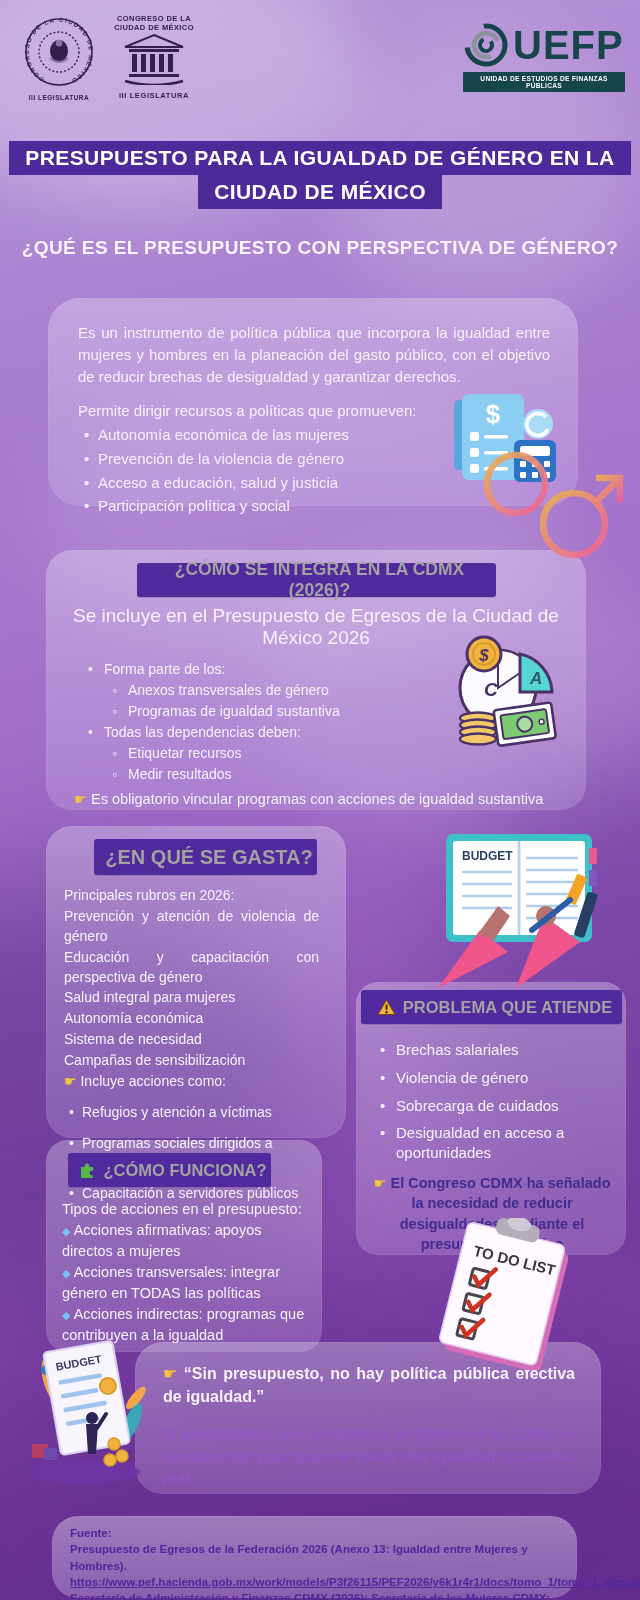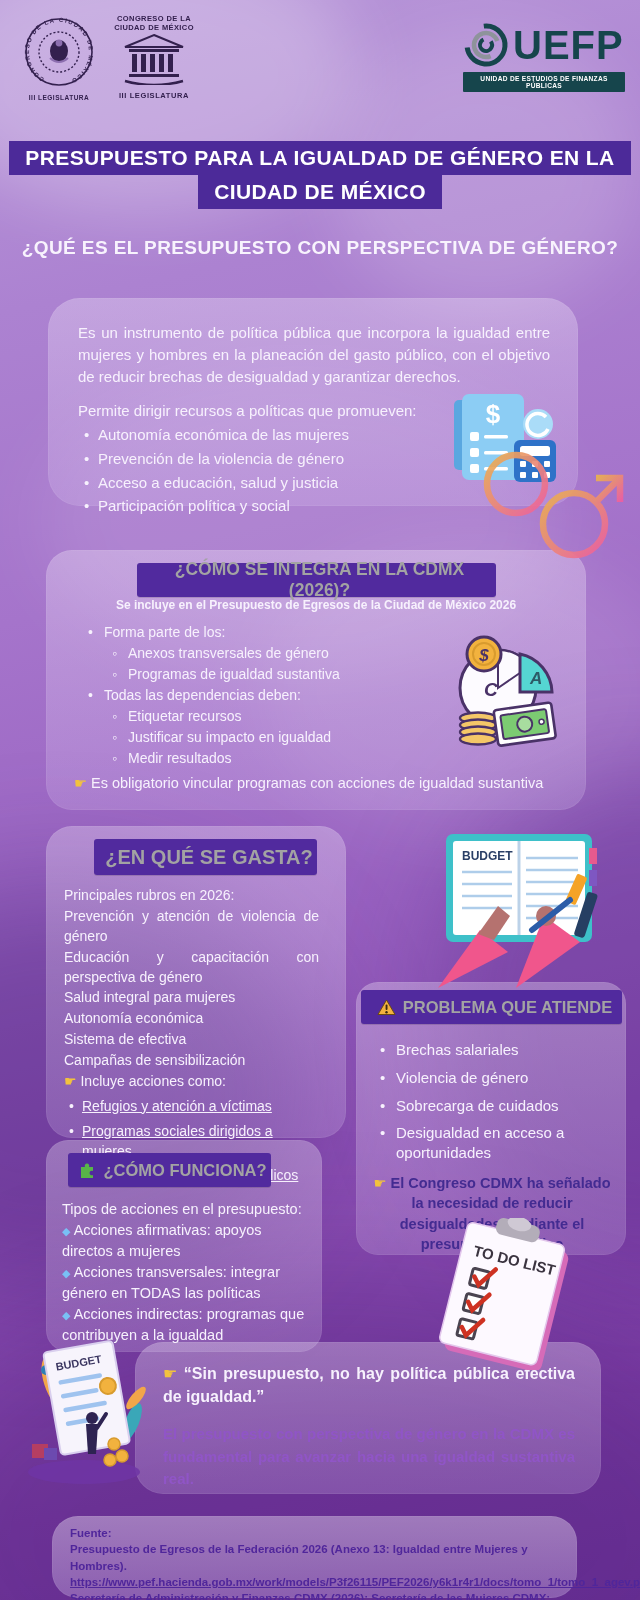--- a/index.html
+++ b/index.html
@@ -51,37 +51,37 @@
   .card-what ul{margin-top:2px;}
   .card-what li{padding-left:20px;margin-top:2px;}
   .card-what li:before{content:"•";position:absolute;left:6px;}
   .ico-receipt{position:absolute;left:402px;top:92px;}
 
   .gender-svg{position:absolute;left:468px;top:428px;z-index:4;}
 
   
   .card-int{left:46px;top:550px;width:540px;height:260px;border-radius:26px;}
   .card-int .banner{margin:13px auto 0;width:352px;height:34px;font-size:17.5px;}
-  .card-int .intro{text-align:center;font-size:12px;margin-top:1px;font-weight:bold;}
+  .card-int .intro{text-align:center;font-size:19px;margin-top:8px;}
   .card-int .lst{margin:10px 0 1px 40px;font-size:14px;line-height:1.5;width:330px;}
   .card-int .l1{padding-left:18px;}
   .card-int .l1:before{content:"•";position:absolute;left:2px;}
   .card-int .l2{padding-left:42px;}
   .card-int .l2:before{content:"◦";position:absolute;left:26px;}
   .card-int .note{margin:4px 34px 0 28px;font-size:14.5px;line-height:1.45;}
   .ico-pie{position:absolute;left:400px;top:82px;}
 
   .finger{color:#f2c23e;font-weight:700;}
 
   
   .card-gasta{left:46px;top:826px;width:300px;height:312px;border-radius:26px;}
   .card-gasta .banner{margin:13px 0 0 48px;width:216px;height:36px;font-size:20px;font-weight:600;}
   .card-gasta .inner{padding:10px 27px 0 18px;font-size:14px;line-height:1.42;}
   .card-gasta .inner div{margin-top:1px;}
-  .card-gasta li{padding-left:18px;margin-top:5px;text-decoration:underline;}
+  .card-gasta li{padding-left:18px;margin-top:11px;}
   .card-gasta li:before{content:"•";position:absolute;left:5px;}
 
   .notebook-svg{position:absolute;left:428px;top:830px;z-index:3;}
 
   
   .card-prob{left:356px;top:982px;width:270px;height:273px;border-radius:22px;}
   .card-prob .banner{margin:8px auto 0;width:254px;height:34px;font-size:16.5px;}
   .card-prob ul{margin:16px 14px 0 20px;font-size:15px;line-height:1.32;}
   .card-prob li{padding-left:20px;margin-bottom:8px;}
   .card-prob li:before{content:"•";position:absolute;left:4px;}
@@ -237,21 +237,20 @@
     <div class="banner">
       <span>¿CÓMO SE INTEGRA EN LA CDMX (2026)?</span>
     </div>
     <div class="intro white">Se incluye en el Presupuesto de Egresos de la Ciudad de México 2026</div>
     <ul class="lst white">
       <li class="l1">Forma parte de los:</li>
       <li class="l2">Anexos transversales de género</li>
       <li class="l2">Programas de igualdad sustantiva</li>
       <li class="l1">Todas las dependencias deben:</li>
       <li class="l2">Etiquetar recursos</li>
-      <li class="l2">Justificar su impacto en igualdad</li>
       <li class="l2">Medir resultados</li>
     </ul>
     <div class="note white just">
       <span class="finger">☛</span>
       <span>Es obligatorio vincular programas con acciones de igualdad sustantiva</span>
     </div>
     <svg class="ico-pie" width="122" height="118" viewBox="0 0 122 118">
       <circle cx="52" cy="56" r="38" fill="#fdfbff" stroke="#4a3268" stroke-width="3"></circle>
       <path d="M52 56 L84 34 A38 38 0 0 0 52 18 Z" fill="#fdfbff" stroke="#4a3268" stroke-width="2"></path>
       <text x="38" y="64" font-size="19" font-weight="bold" font-style="italic" fill="#4a3268">C</text>
@@ -278,21 +277,21 @@
   <div class="card card-gasta">
     <div class="banner">
       <span>¿EN QUÉ SE GASTA?</span>
     </div>
     <div class="inner white">
       <div>Principales rubros en 2026:</div>
       <div class="just">Prevención y atención de violencia de género</div>
       <div class="just">Educación y capacitación con perspectiva de género</div>
       <div>Salud integral para mujeres</div>
       <div>Autonomía económica</div>
-      <div>Sistema de efectiva</div>
+      <div>Sistema de necesidad</div>
       <div>Campañas de sensibilización</div>
       <div>
         <span class="finger">☛</span>
         <span>Incluye acciones como:</span>
       </div>
       <ul>
         <li>Refugios y atención a víctimas</li>
         <li>Programas sociales dirigidos a mujeres</li>
         <li>Capacitación a servidores públicos</li>
       </ul>

